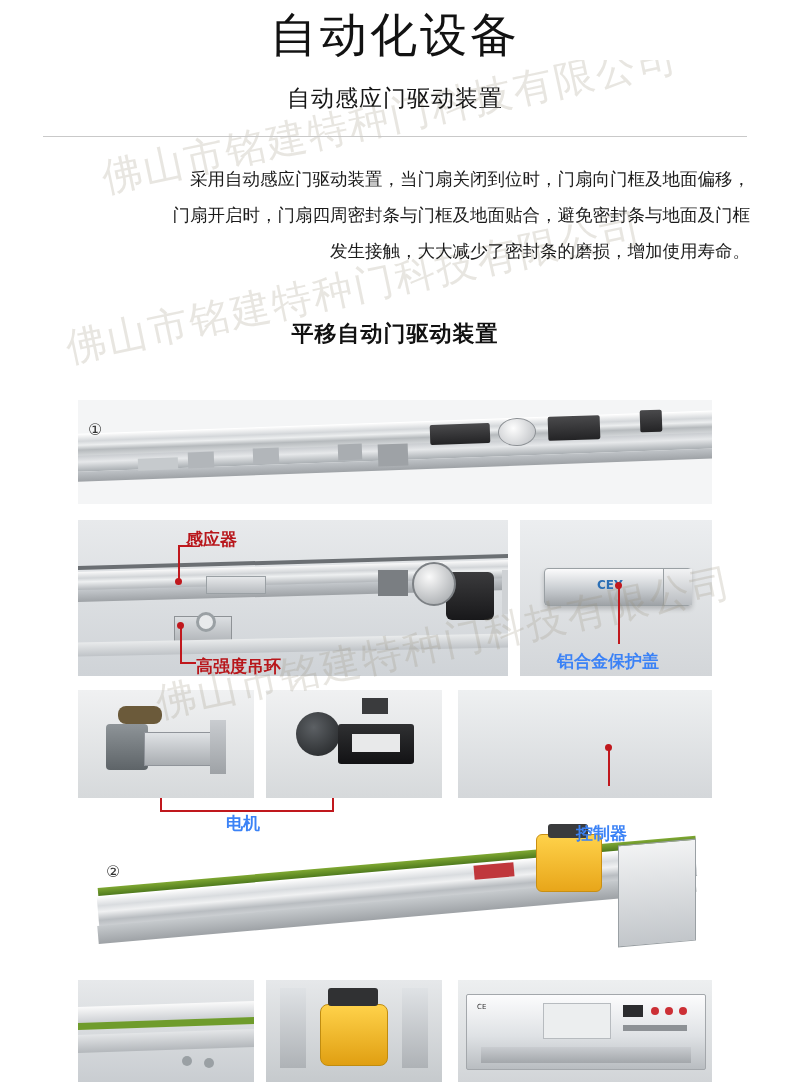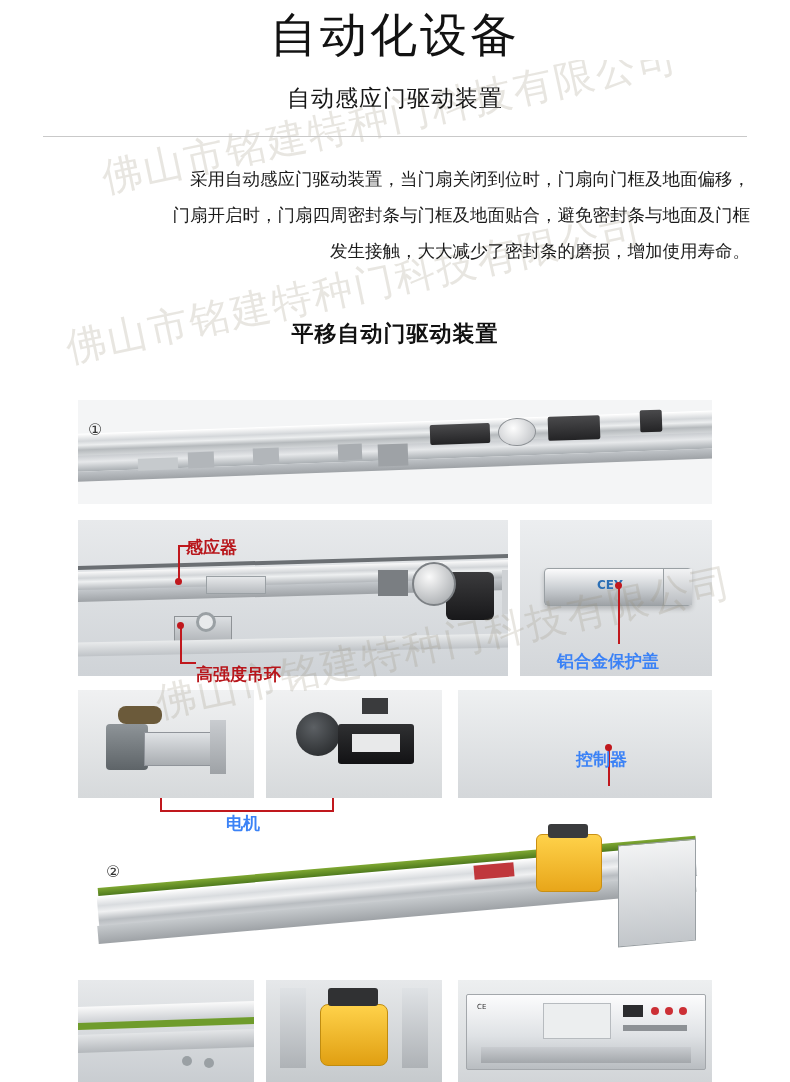--- a/index.html
+++ b/index.html
@@ -112,21 +112,20 @@
   }
 
   
   .callout {
     position: absolute;
     font-size: 17px;
     font-weight: bold;
     color: #b8161b;
     z-index: 14;
     white-space: nowrap;
-    margin-top: 8px;
   }
   .callout-line {
     position: absolute;
     background: #c0181d;
     z-index: 13;
   }
   .dot {
     position: absolute;
     width: 7px; height: 7px;
     background: #c0181d;
@@ -261,21 +260,21 @@
   <div style="position:absolute;left:86px;top:44px;width:48px;height:18px;background:#e8e9ea;"></div>
   <div style="position:absolute;left:96px;top:8px;width:26px;height:16px;background:#3a3b3d;"></div>
 </div>
 
 <div class="bracket" style="left:160px; top:798px; width:170px; height:12px;"></div>
 <div class="blk-label" style="left:226px; top:812px;">电机</div>
 
 <div class="photo" style="left:458px; top:690px; width:254px; height:108px; background:#e3e5e8;">
   <div style="position:absolute;left:0;top:0;width:254px;height:108px;background:linear-gradient(180deg,#eef0f1,#d4d7da);"></div>
 </div>
-<div class="blk-label" style="left:576px; top:748px;">控制器</div>
+<div class="blk-label" style="left:576px; top:822px;">控制器</div>
 <div class="callout-line" style="left:608px; top:750px; width:2px; height:36px;"></div>
 <div class="dot" style="left:605px; top:744px;"></div>
 
 <div class="num-label" style="left:106px; top:862px;">②</div>
 
 <div class="photo" style="left:78px; top:820px; width:634px; height:148px; background:#ffffff;">
 
   <div style="position:absolute;left:20px;top:76px;width:600px;height:30px;transform:rotate(-5deg);transform-origin:left center;
               background:linear-gradient(180deg,#fdfdfd,#d9dcdf 30%,#f0f1f2 50%,#b9bdc1 78%,#cfd2d5 100%);
               border-top:1px solid #fff;border-bottom:1px solid #9aa0a4;"></div>

